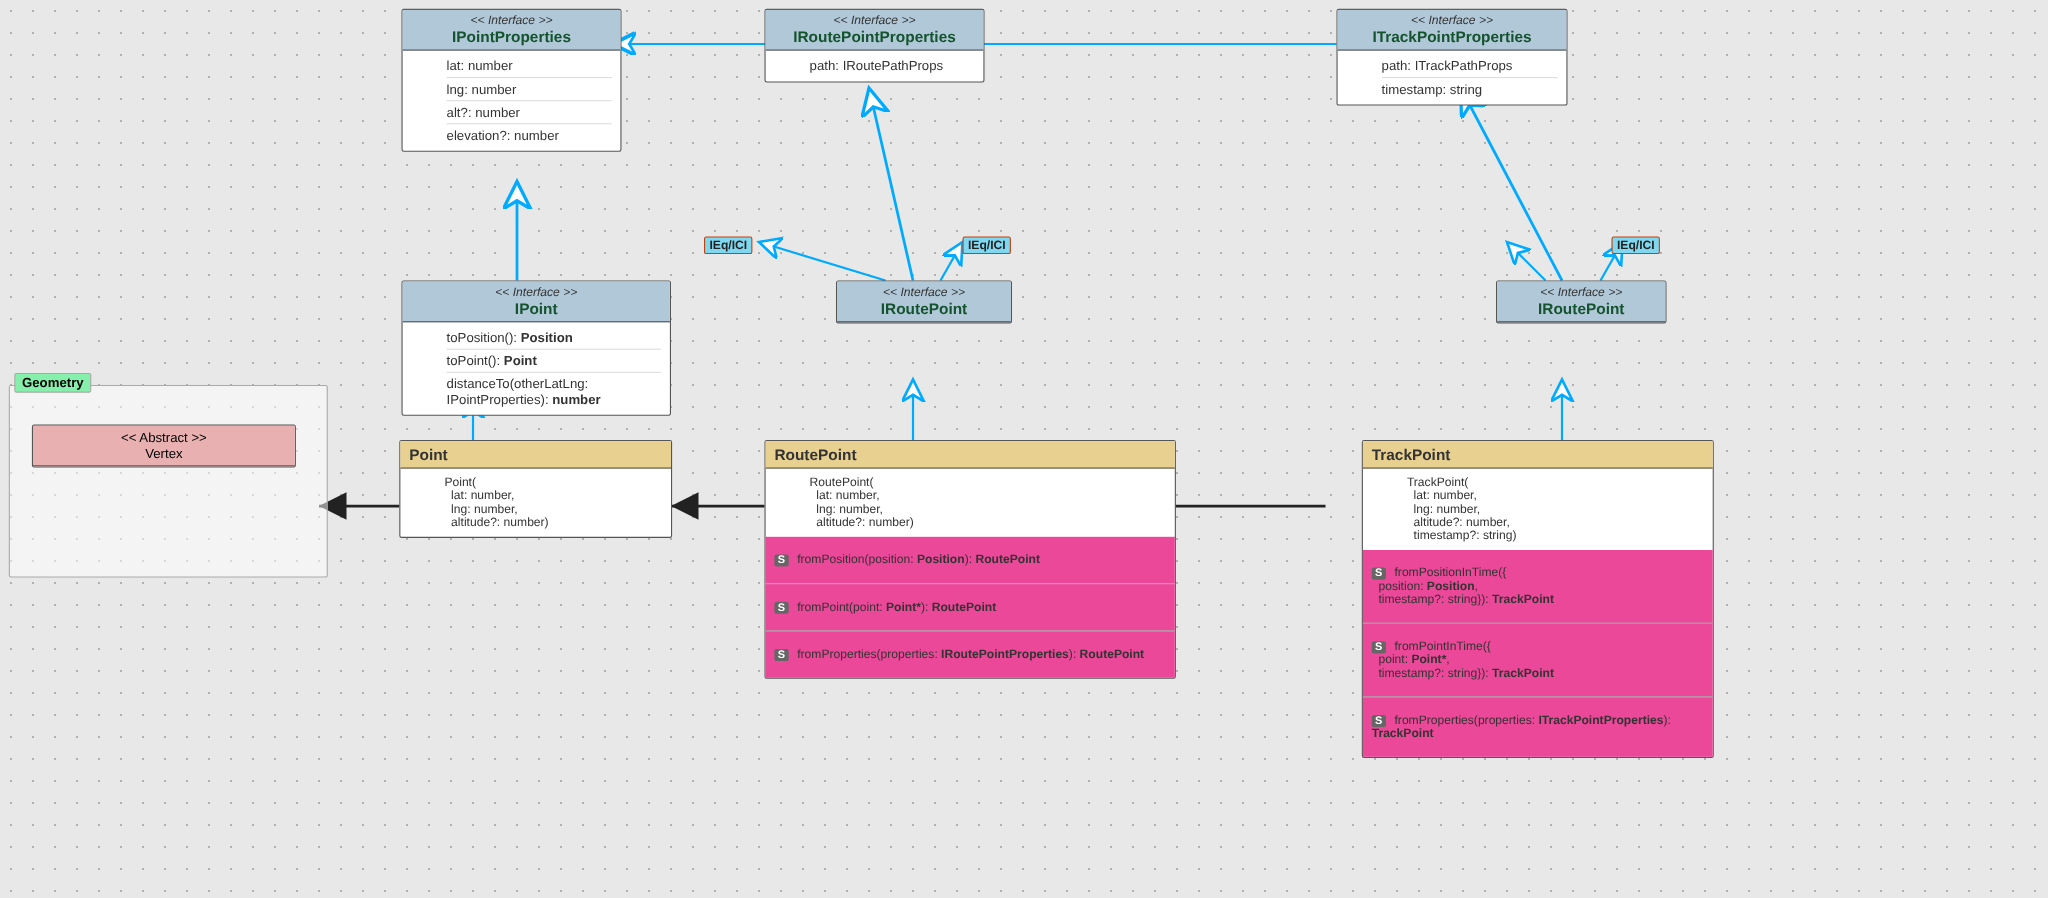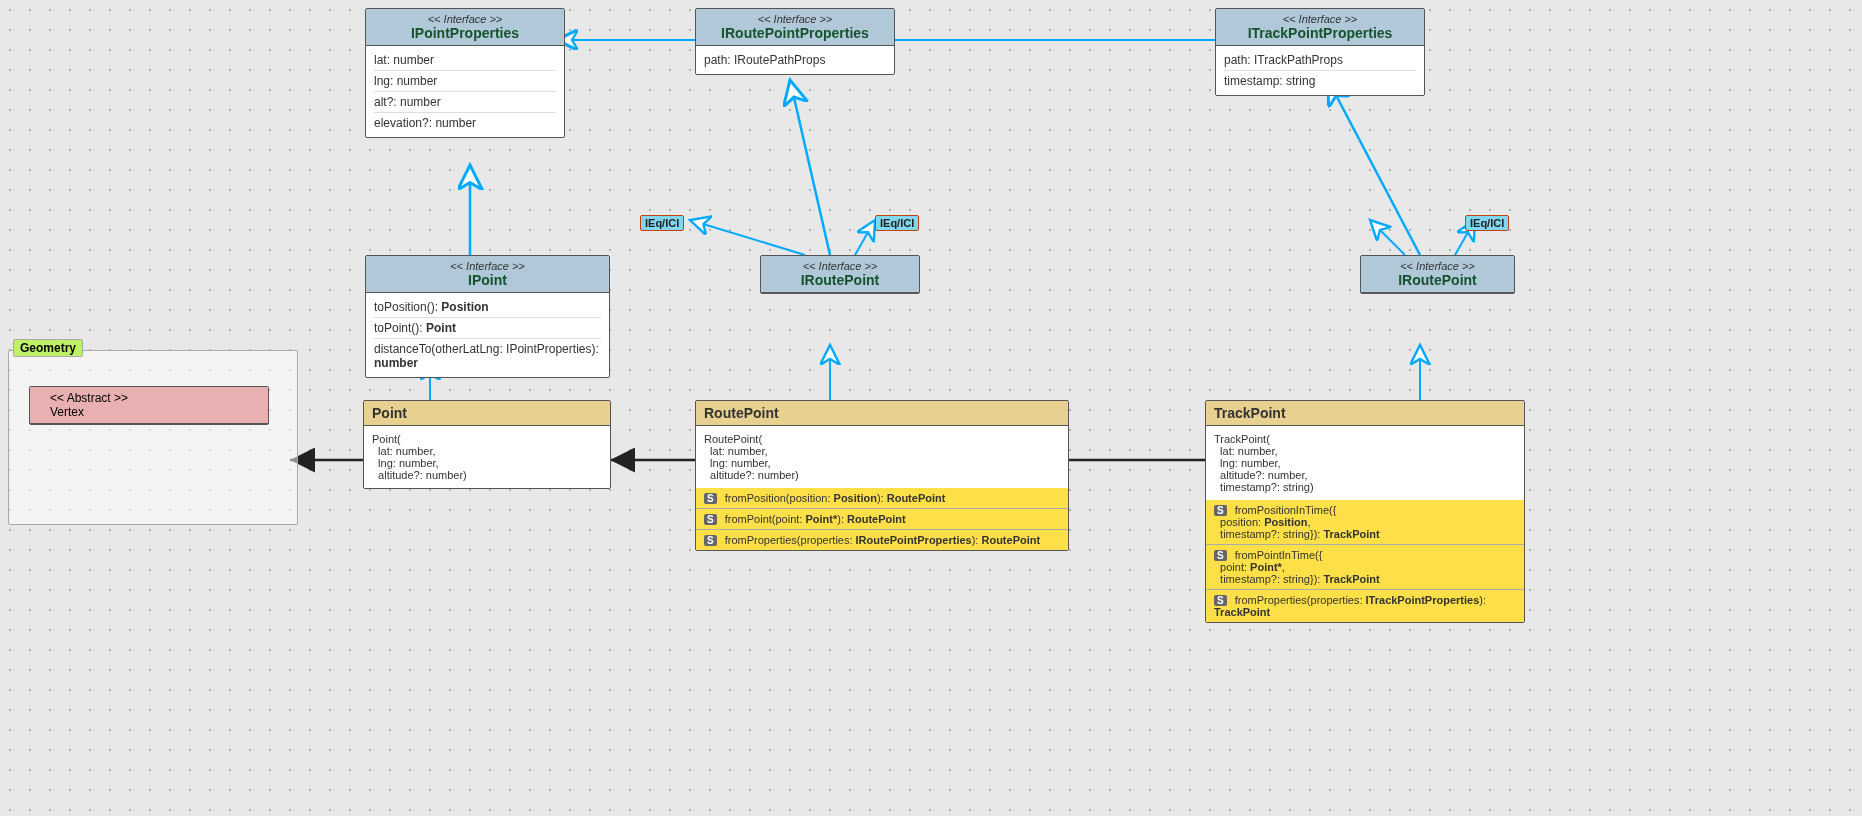--- a/index.html
+++ b/index.html
@@ -43,50 +43,52 @@
 
     .uml-body {
       padding: 4px 8px;
     }
 
     .uml-body .field {
       padding: 3px 0;
       border-bottom: 1px solid #ddd;
       font-size: 12px;
       color: #333;
+      margin-left: 32px;
     }
 
     .uml-body .field:last-child {
       border-bottom: none;
     }
 
     
     .uml-header-abstract {
       background: #e8b0b0;
       border-bottom: 1.5px solid #555;
       padding: 4px 20px;
+      text-align: center;
     }
 
     
     .uml-header-concrete {
       background: #e8d090;
       border-bottom: 1.5px solid #555;
       padding: 4px 8px;
       text-align: left;
     }
 
     .uml-header-concrete .classname {
       font-size: 14px;
       font-weight: bold;
       color: #333;
     }
 
     .uml-body-static {
-      background: #fde047;
-      padding: 4px 8px;
+      background: #ec4899;
+      padding: 15px 8px;
       border-bottom: 1px solid #aaa;
       font-size: 11px;
       color: #333;
     }
 
     .uml-body-static:last-child {
       border-bottom: none;
     }
 
     .static-badge {
@@ -107,21 +109,21 @@
       background: rgba(255,255,255,0.5);
       border-radius: 2px;
     }
 
     .geometry-label {
       position: absolute;
       top: -12px;
       left: 4px;
       font-size: 12px;
       font-weight: bold;
-      background: #bef264;
+      background: #86efac;
       padding: 1px 6px;
       border: 1px solid #aaa;
       border-radius: 2px;
     }
 
     
     svg.arrows {
       position: absolute;
       top: 0;
       left: 0;
@@ -307,21 +309,21 @@
   <div class="uml-body-static">
     <span class="static-badge">S</span>
     fromPoint(point: <strong>Point*</strong>): <strong>RoutePoint</strong>
   </div>
   <div class="uml-body-static">
     <span class="static-badge">S</span>
     fromProperties(properties: <strong>IRoutePointProperties</strong>): <strong>RoutePoint</strong>
   </div>
 </div>
 
-<div class="uml-box" style="left: 1205px; top: 400px; width: 320px;">
+<div class="uml-box" style="left: 1238px; top: 400px; width: 320px;">
   <div class="uml-header-concrete">
     <div class="classname">TrackPoint</div>
   </div>
   <div class="uml-body">
     <div class="field" style="white-space:pre; font-size:11px;">TrackPoint(
   lat: number,
   lng: number,
   altitude?: number,
   timestamp?: string)</div>
   </div>

